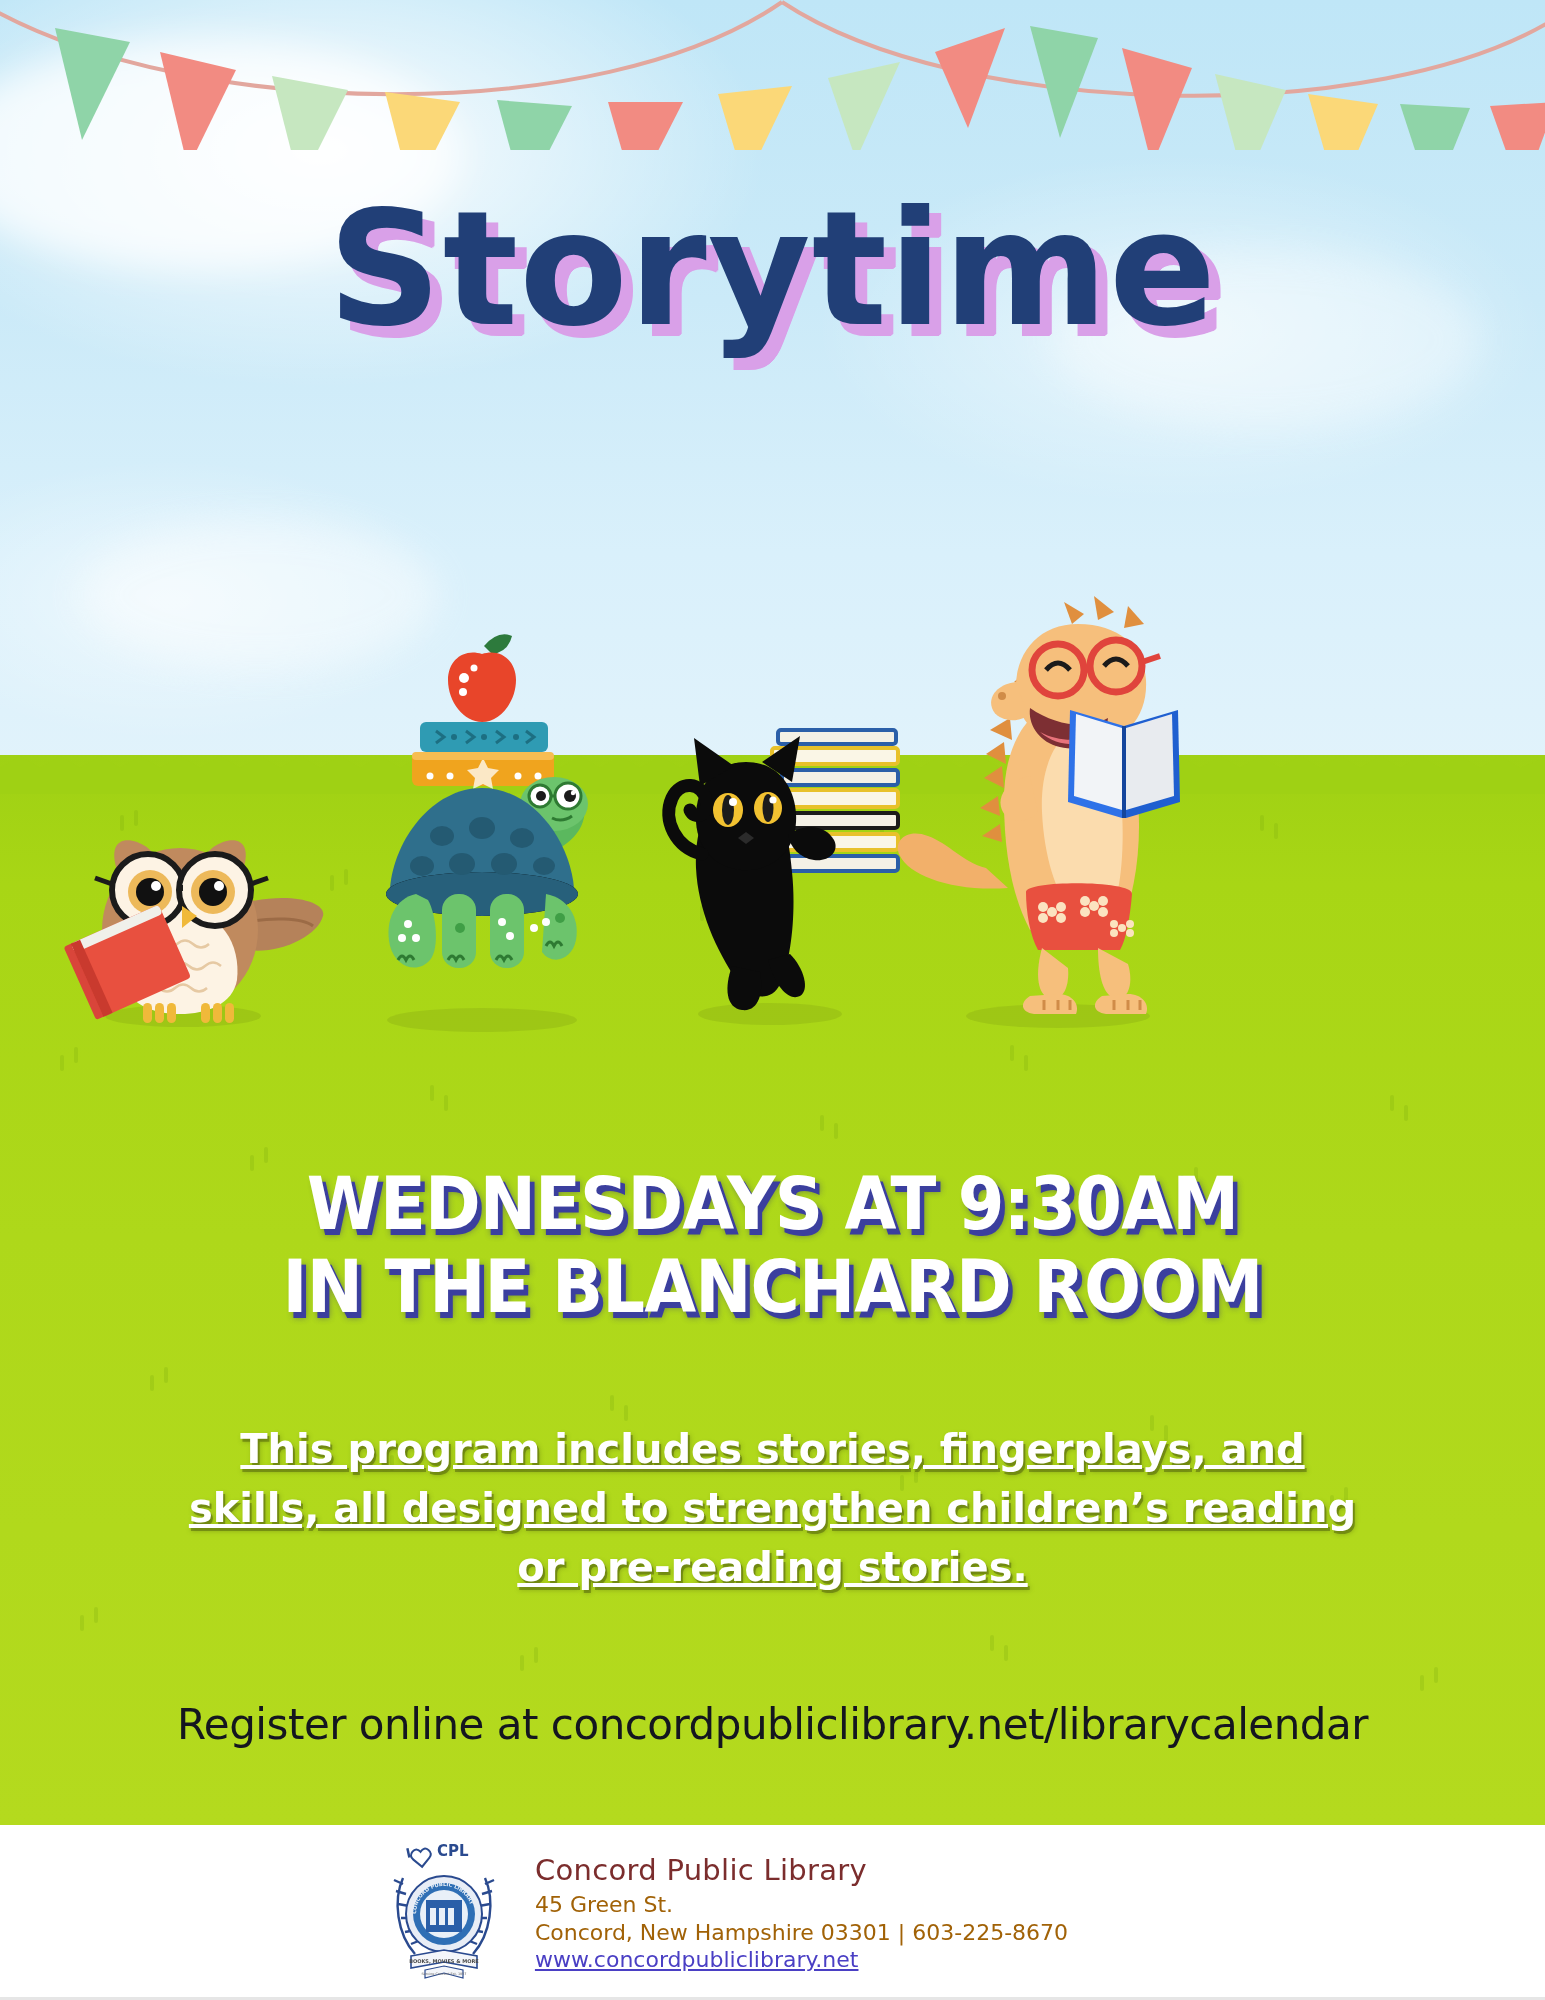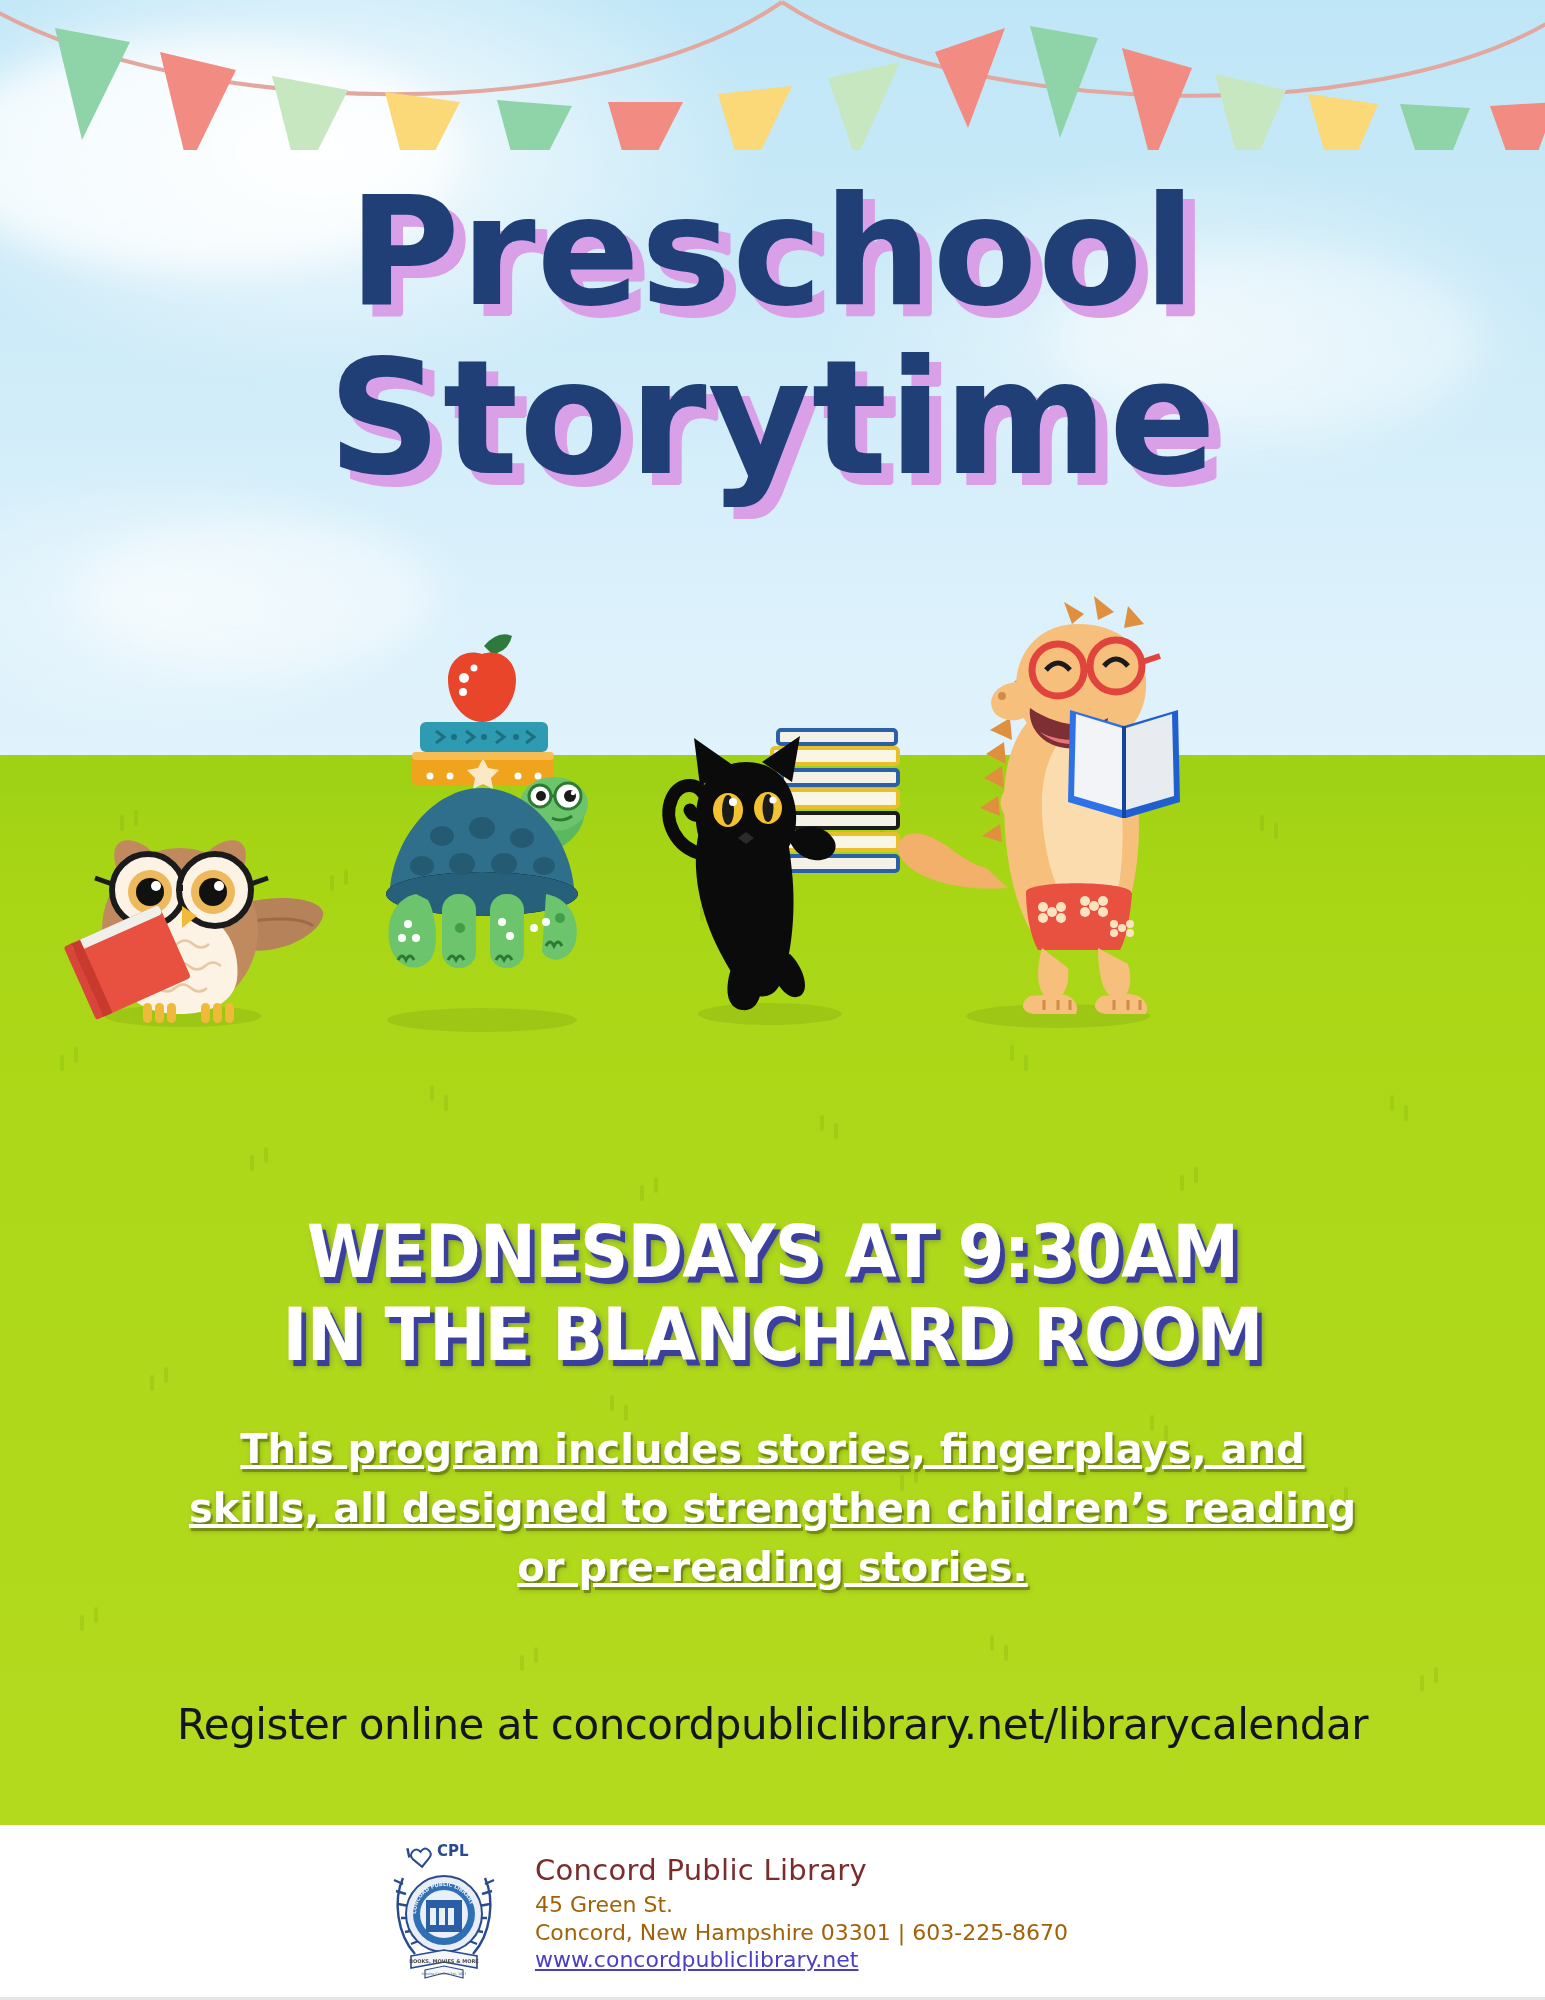--- a/index.html
+++ b/index.html
@@ -46,21 +46,21 @@
     letter-spacing:1px;
     text-shadow: 11px 11px 0 #d9a0e8, 11px 11px 0 #d9a0e8, 10px 12px 0 #d9a0e8, 12px 10px 0 #d9a0e8;
   }
   .title-line.two { font-size:158px; margin-top:14px; }
 
   
   .chars { position:absolute; left:0; top:540px; width:1545px; height:340px; z-index:7; }
   .char { position:absolute; }
 
   
-  .headline-wrap { position:absolute; left:0; top:1162px; width:1545px; text-align:center; z-index:8;margin-top:48px; }
+  .headline-wrap { position:absolute; left:0; top:1162px; width:1545px; text-align:center; z-index:8; }
   .headline {
     font-family:"DejaVu Sans", sans-serif;
     font-weight:bold;
     color:#ffffff;
     font-size:73px;
     line-height:1.14;
     letter-spacing:-1px;
     transform:scaleX(0.92);
     text-shadow: 5px 6px 0 #3b3f9e, 5px 6px 7px rgba(40,40,110,0.45);
   }
@@ -134,21 +134,20 @@
       <polygon points="1030,26 1098,38 1060,138" fill="#8fd4a8"></polygon>
       <polygon points="1122,48 1192,68 1152,166" fill="#f28b82"></polygon>
       <polygon points="1215,74 1286,90 1245,186" fill="#c6e7c0"></polygon>
       <polygon points="1308,94 1378,104 1338,198" fill="#fbd878"></polygon>
       <polygon points="1400,104 1470,108 1432,202" fill="#8fd4a8"></polygon>
       <polygon points="1490,106 1556,102 1522,196" fill="#f28b82"></polygon>
     </g>
   </svg>
 
   <div class="title-wrap">
-    <div class="title-line">Preschool</div>
     <div class="title-line two">Storytime</div>
   </div>
 
   <div class="grass">
     <svg class="grass-edge" viewBox="0 0 1545 40" preserveAspectRatio="none">
       <polygon fill="#9fd114" points="0,40 0,14 20,2 40,14 60,2 80,14 100,2 120,14 140,2 160,14 180,2 200,14 220,2 240,14 260,2 280,14 300,2 320,14 340,2 360,14 380,2 400,14 420,2 440,14 460,2 480,14 500,2 520,14 540,2 560,14 580,2 600,14 620,2 640,14 660,2 680,14 700,2 720,14 740,2 760,14 780,2 800,14 820,2 840,14 860,2 880,14 900,2 920,14 940,2 960,14 980,2 1000,14 1020,2 1040,14 1060,2 1080,14 1100,2 1120,14 1140,2 1160,14 1180,2 1200,14 1220,2 1240,14 1260,2 1280,14 1300,2 1320,14 1340,2 1360,14 1380,2 1400,14 1420,2 1440,14 1460,2 1480,14 1500,2 1520,14 1545,4 1545,40"></polygon>
     </svg>
     <svg class="grass-tex" viewBox="0 0 1545 1070" preserveAspectRatio="none">
       <g fill="#7fae10" opacity="0.55">
         <rect x="120" y="60" width="4" height="16" rx="2"></rect>

